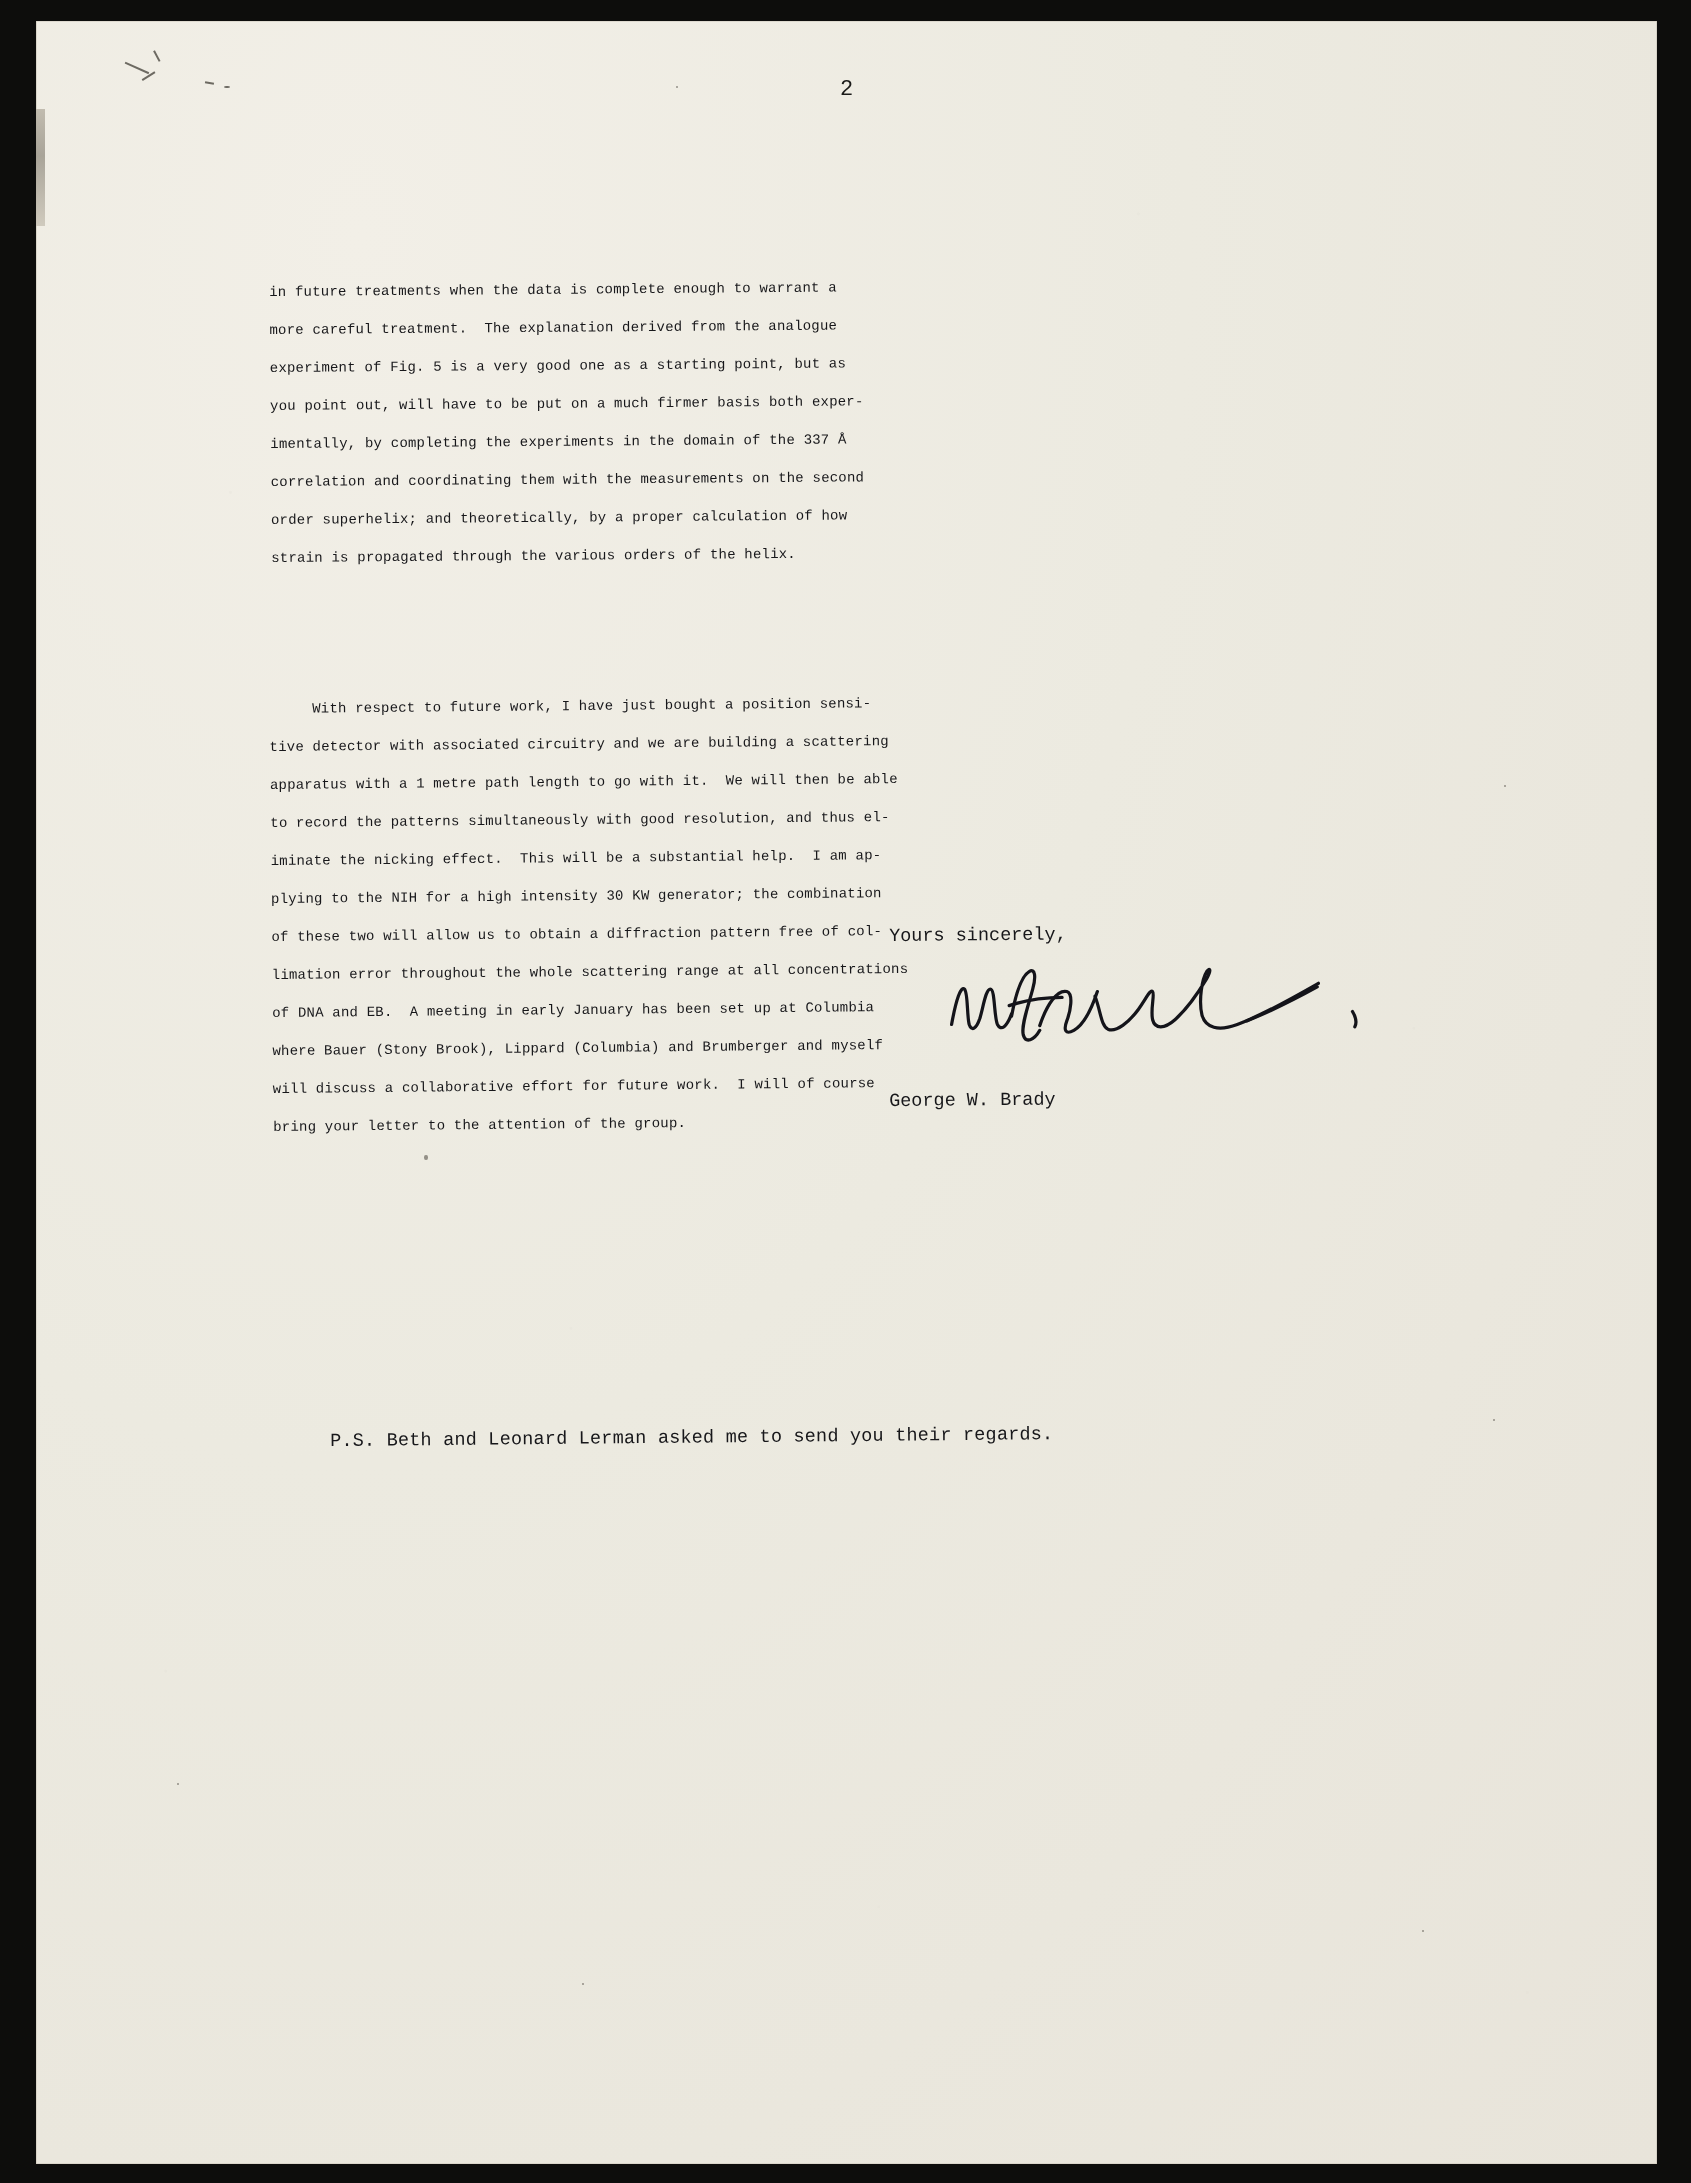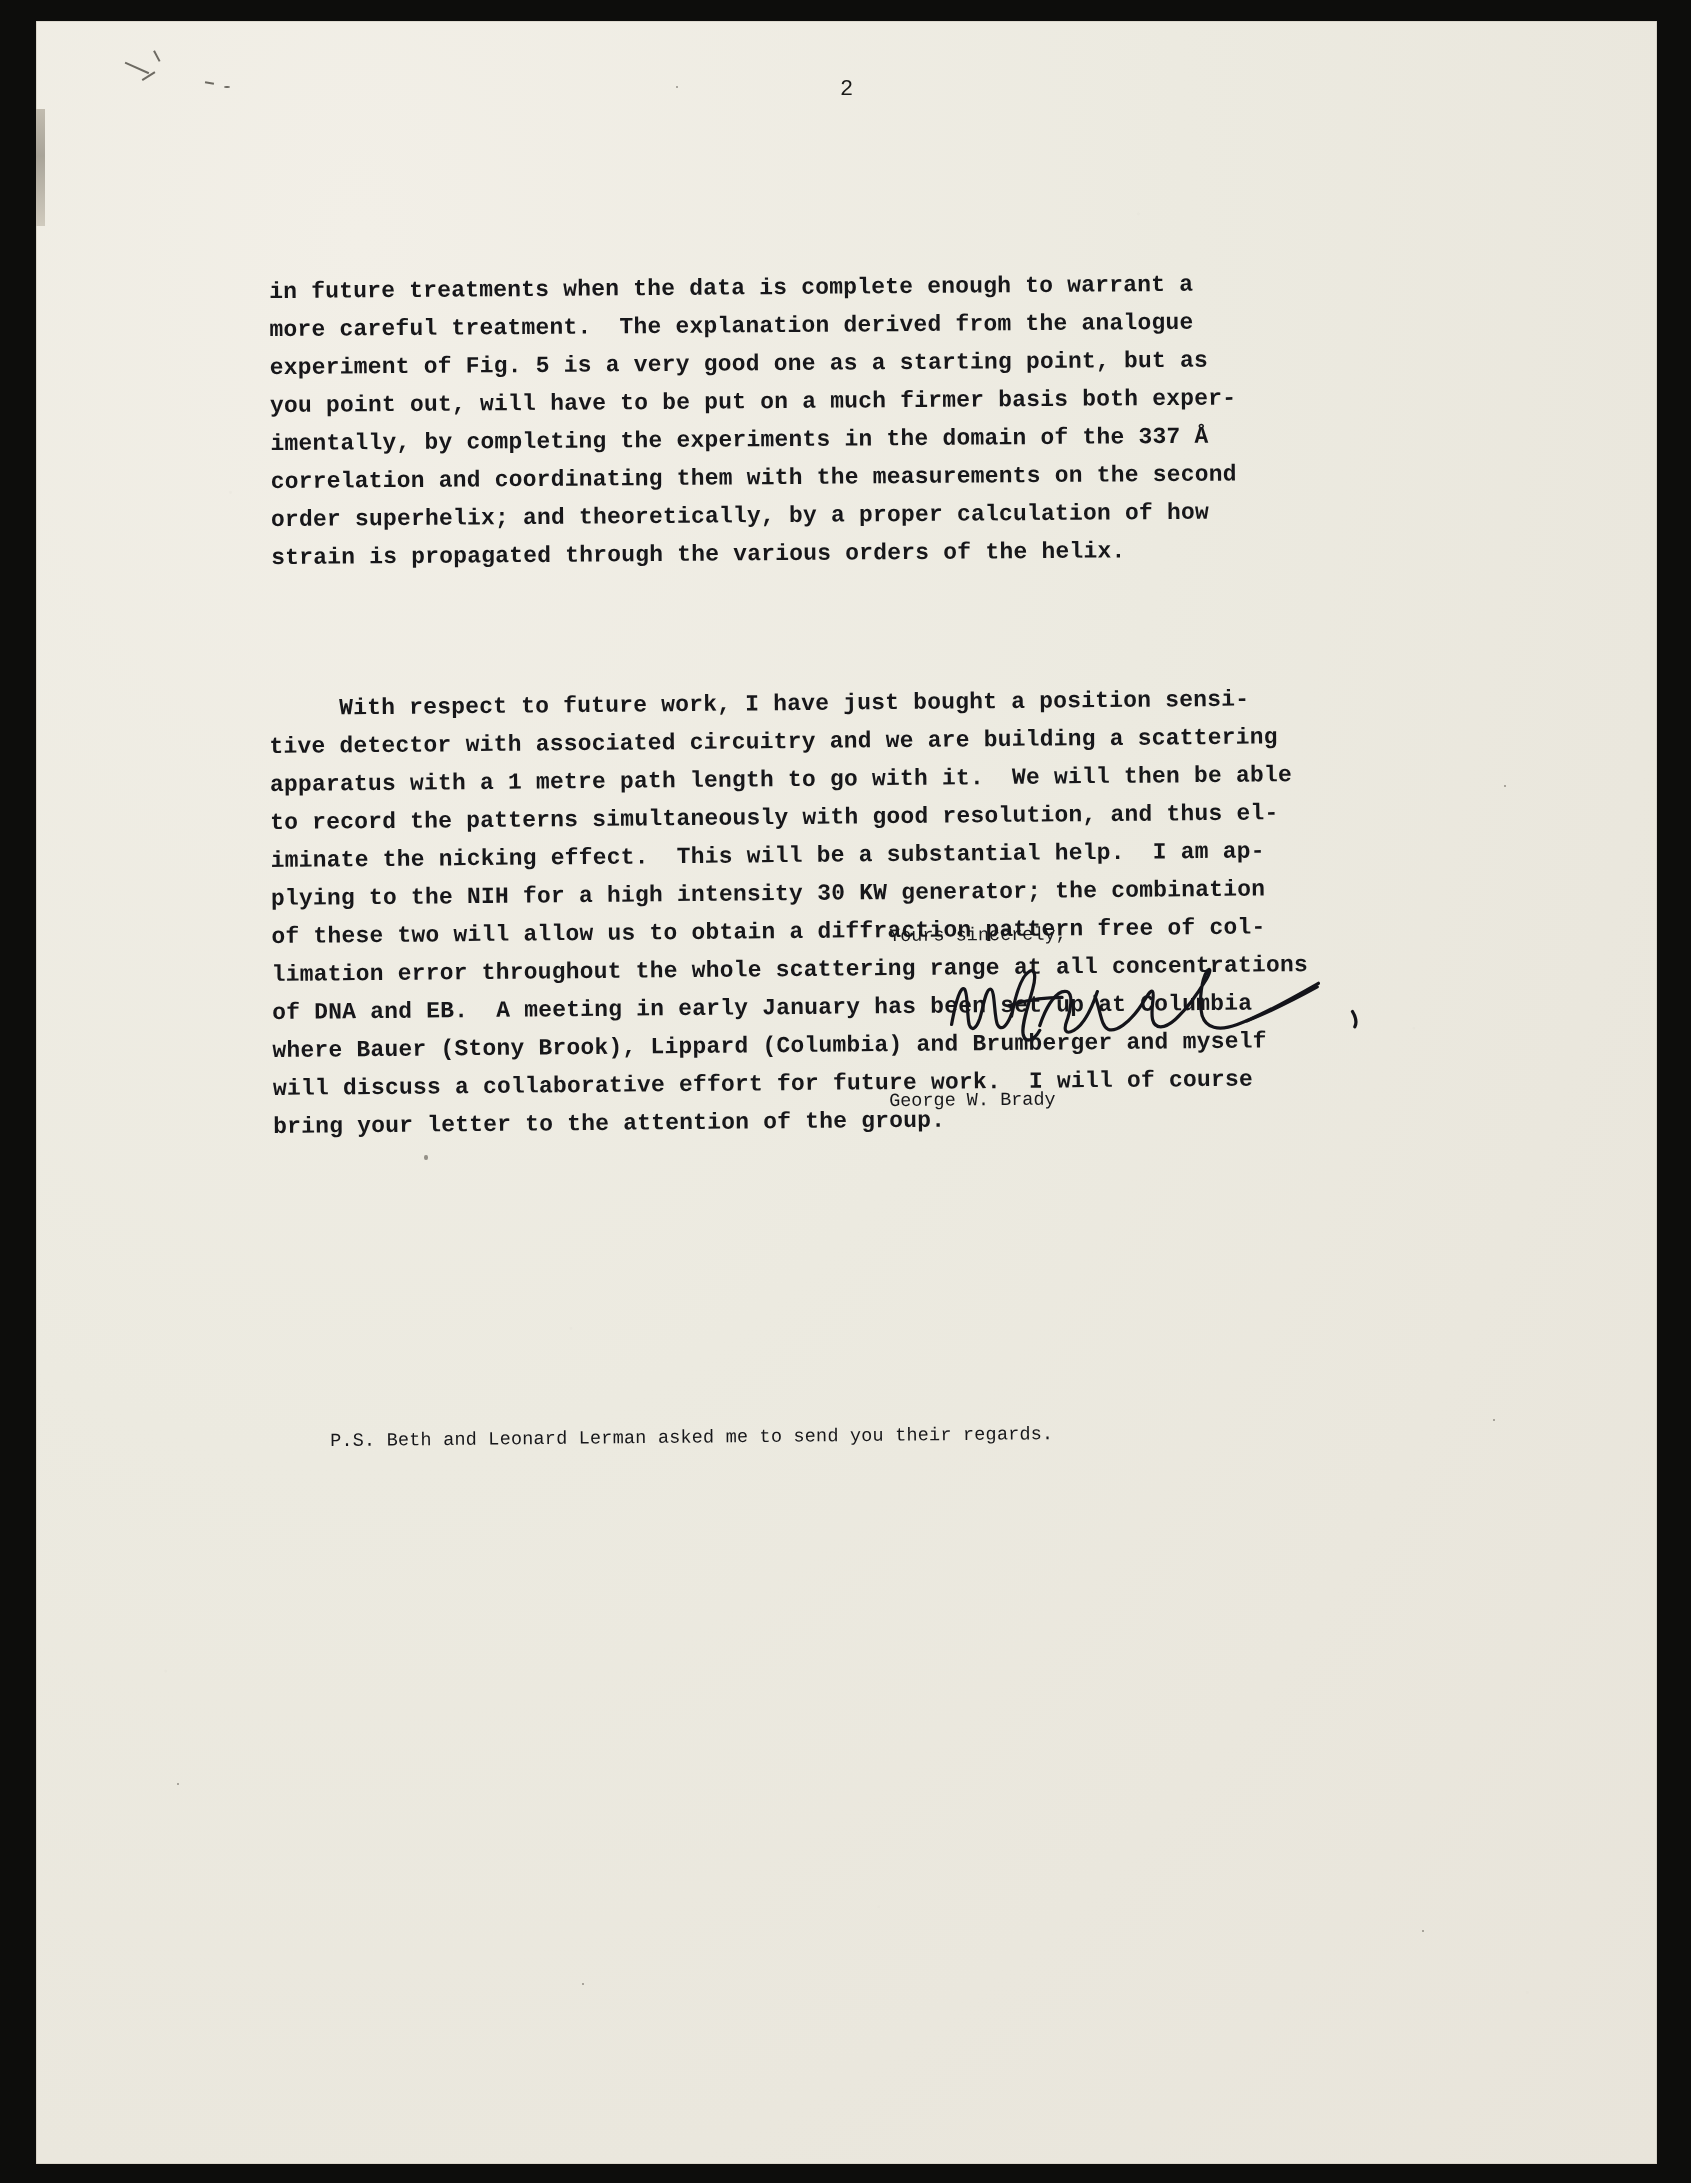--- a/index.html
+++ b/index.html
@@ -77,25 +77,24 @@
     font-size: 22px;
     color: #1b1b19;
     letter-spacing: 0;
   }
   .body-text {
     position: absolute;
     left: 233px;
     top: 176px;
     width: 1251px;
     color: #17171a;
-    font-size: 23px;
+    font-size: 14px;
     line-height: 38px;
     letter-spacing: 0.2px;
     white-space: pre-wrap;
-    font-weight: bold;
   }
   .para {
     margin: 0 0 26px 0;
     white-space: pre-wrap;
   }
   
   .para:nth-child(1) { transform: rotate(-0.45deg); transform-origin: left top; }
   .para:nth-child(2) { transform: rotate(-0.55deg); transform-origin: left top; margin-top: 10.6px; }
 
   .closing {

